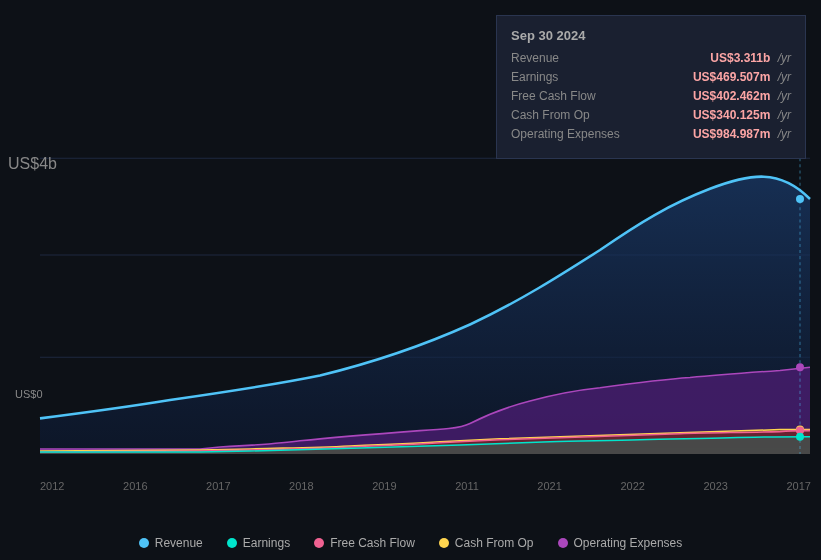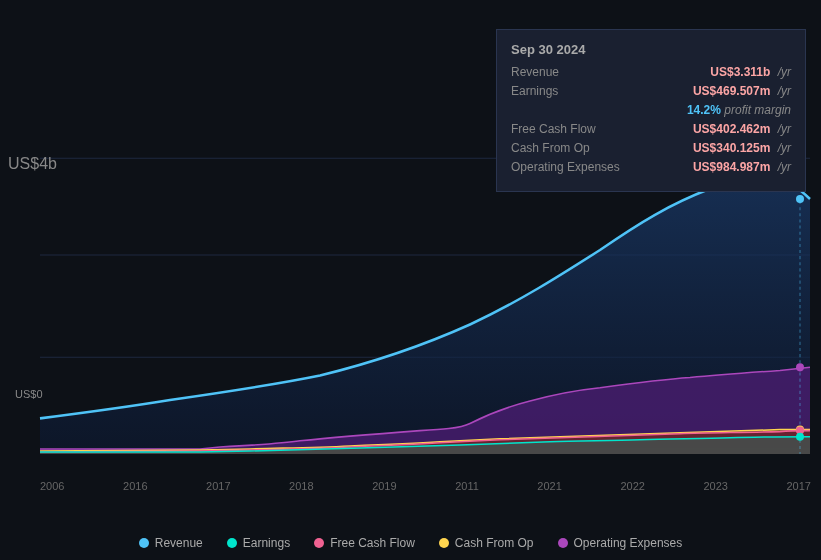--- a/index.html
+++ b/index.html
@@ -38,21 +38,20 @@
 
     .tooltip-box {
       position: absolute;
       top: 15px;
       right: 15px;
       background: #1a2030;
       border: 1px solid #2a3550;
       padding: 12px 14px;
       min-width: 310px;
       font-size: 12px;
-      margin-top: 14px;
     }
 
     .tooltip-title {
       color: #aaa;
       font-size: 13px;
       font-weight: bold;
       margin-bottom: 8px;
     }
 
     .tooltip-row {
@@ -170,21 +169,21 @@
     <circle cx="800" cy="421" r="4" fill="#ffd54f"></circle>
     <circle cx="800" cy="422" r="4" fill="#f06292"></circle>
     <circle cx="800" cy="428" r="4" fill="#00e5cc"></circle>
   </svg>
 
   <div class="y-axis-label">US$4b</div>
   <div class="y-axis-zero">US$0</div>
 </div>
 
 <div class="x-axis">
-  <span>2006</span>
+  <span>2012</span>
   <span>2016</span>
   <span>2017</span>
   <span>2018</span>
   <span>2019</span>
   <span>2011</span>
   <span>2021</span>
   <span>2022</span>
   <span>2023</span>
   <span>2017</span>
 </div>
@@ -195,24 +194,20 @@
   <div class="tooltip-row">
     <span class="label">Revenue</span>
     <span><span class="value">US$3.311b</span><span class="unit"> /yr</span></span>
   </div>
 
   <div class="tooltip-row">
     <span class="label">Earnings</span>
     <span><span class="value">US$469.507m</span><span class="unit"> /yr</span></span>
   </div>
 
-  <div class="tooltip-row">
-    <span class="label"></span>
-    <span><span class="profit-margin">14.2%</span><span class="unit"> profit margin</span></span>
-  </div>
 
   <div class="tooltip-row">
     <span class="label">Free Cash Flow</span>
     <span><span class="value">US$402.462m</span><span class="unit"> /yr</span></span>
   </div>
 
   <div class="tooltip-row">
     <span class="label">Cash From Op</span>
     <span><span class="value">US$340.125m</span><span class="unit"> /yr</span></span>
   </div>

